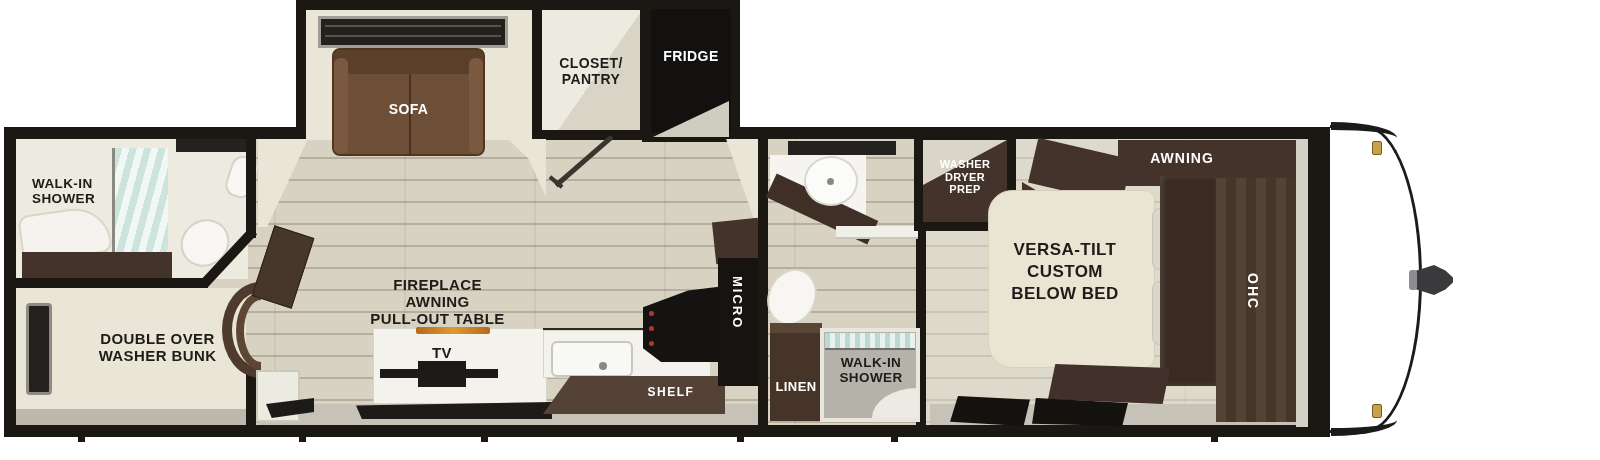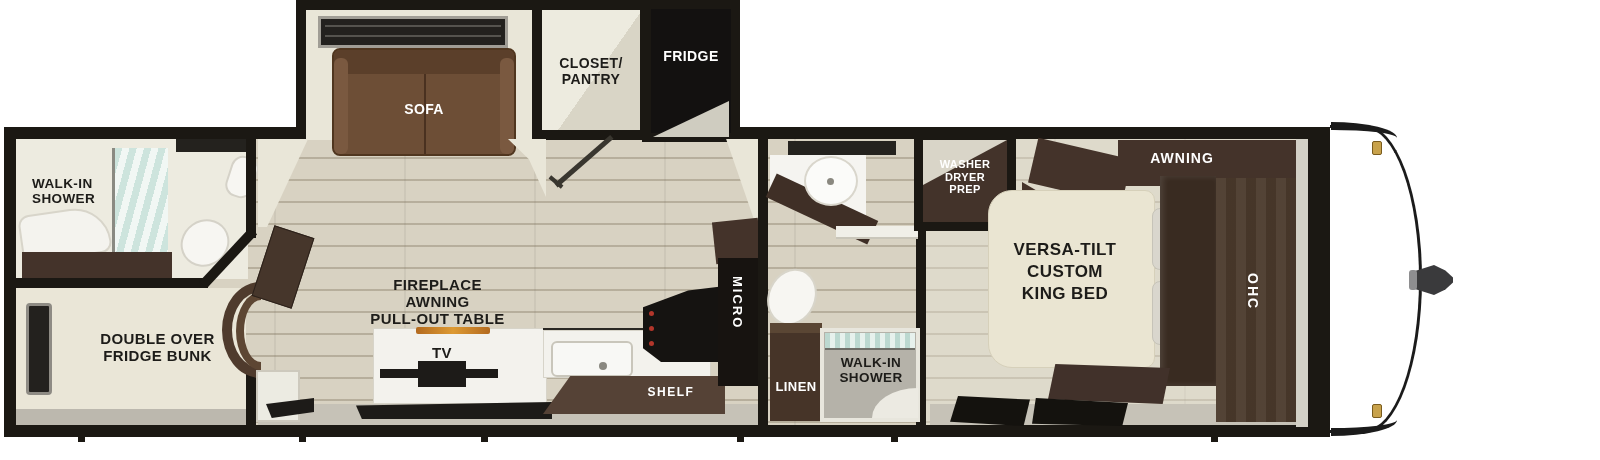--- a/index.html
+++ b/index.html
@@ -34,21 +34,21 @@
   <div class="abs wall" style="left:4px;top:425px;width:1326px;height:12px;"></div>
   <div class="abs wall" style="left:4px;top:127px;width:303px;height:12px;"></div>
   <div class="abs wall" style="left:733px;top:127px;width:590px;height:12px;"></div>
   <div class="abs wall" style="left:1305px;top:127px;width:25px;height:310px;"></div>
 
   <div class="abs beige" style="left:296px;top:0px;width:246px;height:140px;border:10px solid var(--wall,#1b1813);border-bottom:none;"></div>
   <div class="abs" style="left:318px;top:16px;width:190px;height:32px;background:#23211e;border:3px solid #a09d95;">
      <div class="abs" style="left:4px;top:6px;width:176px;height:2px;background:#55534e;"></div>
      <div class="abs" style="left:4px;top:16px;width:176px;height:2px;background:#55534e;"></div>
   </div>
-  <div class="abs" style="left:332px;top:48px;width:184px;height:108px;background:var(--sofa_brown,#6d4e36);border:2px solid #50361f;border-radius:8px;">
+  <div class="abs" style="left:332px;top:48px;width:153px;height:108px;background:var(--sofa_brown,#6d4e36);border:2px solid #50361f;border-radius:8px;">
      <div class="abs" style="left:0;top:0;width:100%;height:24px;background:#5b3f2a;border-radius:6px 6px 0 0;"></div>
      <div class="abs" style="left:50%;top:24px;width:2px;height:80px;background:#4a3120;"></div>
      <div class="abs" style="left:0;top:8px;width:14px;height:96px;background:#7a5940;border-radius:6px;"></div>
      <div class="abs" style="right:0;top:8px;width:14px;height:96px;background:#7a5940;border-radius:6px;"></div>
      <div class="abs lbl light" style="left:0;top:52px;width:100%;font-size:14px;">SOFA</div>
   </div>
 
   <div class="abs" style="left:532px;top:0px;width:118px;height:140px;border:10px solid var(--wall,#1b1813);background:linear-gradient(125deg,#edebdf 55%,#d9d5c6 55%);"></div>
   <div class="abs lbl" style="left:538px;top:56px;width:106px;font-size:14px;text-align:center;">CLOSET/
 PANTRY</div>
@@ -69,21 +69,21 @@
 
   <div class="abs wall" style="left:10px;top:278px;width:198px;height:10px;"></div>
   <div class="abs wall" style="left:246px;top:136px;width:10px;height:102px;"></div>
   <div class="abs wall" style="left:203px;top:280px;width:74px;height:10px;transform:rotate(-47deg);transform-origin:left center;"></div>
   <div class="abs wall" style="left:246px;top:368px;width:10px;height:62px;"></div>
 
   <div class="abs" style="left:16px;top:288px;width:230px;height:137px;background:#eae6d7;"></div>
   <div class="abs" style="left:16px;top:409px;width:230px;height:16px;background:#bcb8ae;"></div>
   <div class="abs" style="left:26px;top:303px;width:26px;height:92px;background:#23211e;border:3px solid #8e8b84;border-radius:4px;"></div>
   <div class="abs lbl" style="left:55px;top:330px;width:205px;font-size:15px;">DOUBLE OVER
-FRIDGE BUNK</div>
+WASHER BUNK</div>
   <div class="abs" style="left:222px;top:282px;width:76px;height:96px;border:10px solid #4f3b2d;border-radius:50%;clip-path:inset(0 50% 0 0);"></div>
   <div class="abs" style="left:236px;top:292px;width:50px;height:78px;border:8px solid #5d4633;border-radius:50%;clip-path:inset(0 50% 0 0);"></div>
   <div class="abs" style="left:256px;top:370px;width:44px;height:52px;background:#ecebe2;border:2px solid #cdc9bd;"></div>
 
   <div class="abs beige" style="left:258px;top:139px;width:50px;height:88px;clip-path:polygon(0 0,100% 0,18% 100%,0 100%);"></div>
   <div class="abs beige" style="left:508px;top:139px;width:38px;height:58px;clip-path:polygon(0 0,100% 0,100% 100%,55% 35%);"></div>
   <div class="abs beige" style="left:700px;top:139px;width:58px;height:92px;clip-path:polygon(45% 0,100% 0,100% 100%);"></div>
 
   <div class="abs" style="left:556px;top:183px;width:74px;height:5px;background:#39362f;transform:rotate(-41deg);transform-origin:left center;"></div>
   <div class="abs" style="left:548px;top:180px;width:16px;height:4px;background:#39362f;transform:rotate(40deg);"></div>
@@ -147,21 +147,21 @@
   <div class="abs cab" style="left:1032px;top:148px;width:96px;height:46px;transform:rotate(13deg);"></div>
   <div class="abs cab" style="left:1118px;top:140px;width:188px;height:46px;"></div>
   <div class="abs lbl light" style="left:1136px;top:151px;width:92px;font-size:14px;letter-spacing:1px;">AWNING</div>
   <div class="abs cab" style="left:1022px;top:182px;width:26px;height:34px;clip-path:polygon(0 0,100% 45%,0 100%);"></div>
 
   <div class="abs" style="left:988px;top:190px;width:167px;height:178px;background:var(--bed_cream,#eae5d2);border:1px solid #d6d0ba;border-radius:24px 10px 10px 24px;"></div>
   <div class="abs" style="left:1152px;top:208px;width:22px;height:62px;background:#d9d6cd;border:1px solid #c6c3b8;border-radius:8px;"></div>
   <div class="abs" style="left:1152px;top:281px;width:22px;height:64px;background:#d9d6cd;border:1px solid #c6c3b8;border-radius:8px;"></div>
   <div class="abs lbl" style="left:984px;top:239px;width:162px;font-size:17px;line-height:22px;">VERSA-TILT
 CUSTOM
-KING BED</div>
+BELOW BED</div>
 
   <div class="abs" style="left:1160px;top:176px;width:56px;height:210px;background:#392b21;box-shadow:inset 3px 0 6px rgba(255,255,255,0.12);"></div>
   <div class="abs" style="left:1216px;top:178px;width:80px;height:244px;background:#4a392b;background-image:repeating-linear-gradient(90deg,rgba(255,255,255,0.05) 0 10px,rgba(0,0,0,0.05) 10px 20px);"></div>
   <div class="abs lbl light vtext" style="left:1244px;top:262px;height:60px;font-size:14px;">OHC</div>
   <div class="abs" style="left:1296px;top:139px;width:12px;height:288px;background:#d3d0c6;"></div>
 
   <div class="abs" style="left:1048px;top:364px;width:122px;height:40px;background:#41312a;clip-path:polygon(6% 0,100% 10%,94% 100%,0 88%);"></div>
   <div class="abs" style="left:950px;top:396px;width:80px;height:30px;background:#14120e;clip-path:polygon(10% 0,100% 12%,92% 100%,0 86%);"></div>
   <div class="abs" style="left:1032px;top:398px;width:96px;height:28px;background:#14120e;clip-path:polygon(4% 0,100% 18%,94% 100%,0 92%);"></div>
 

